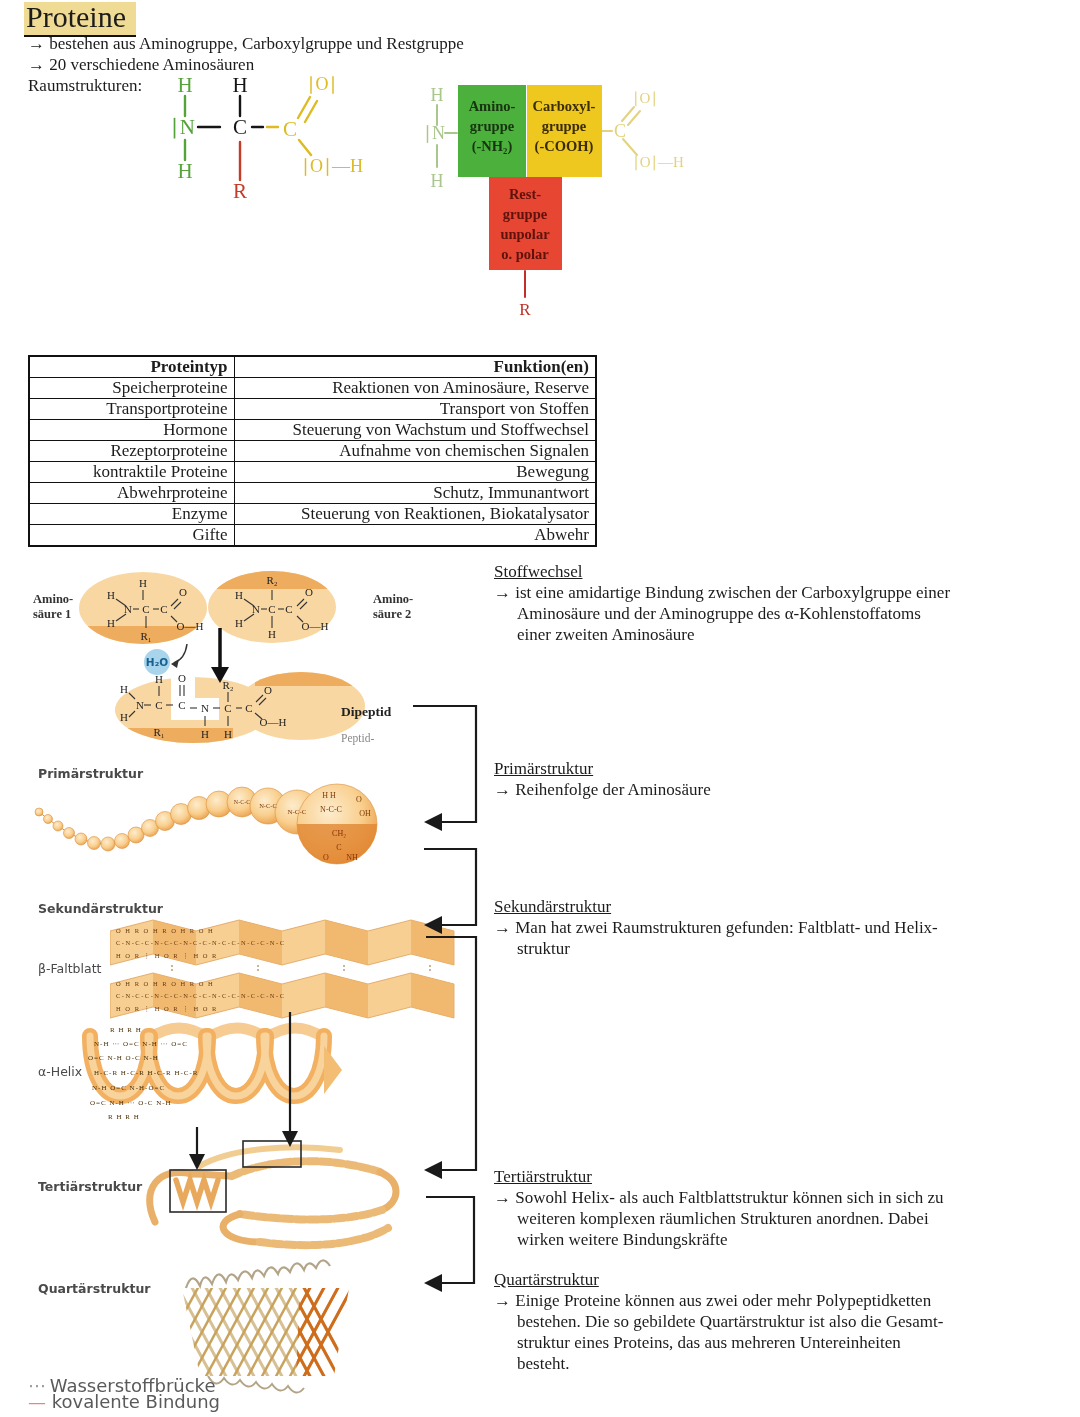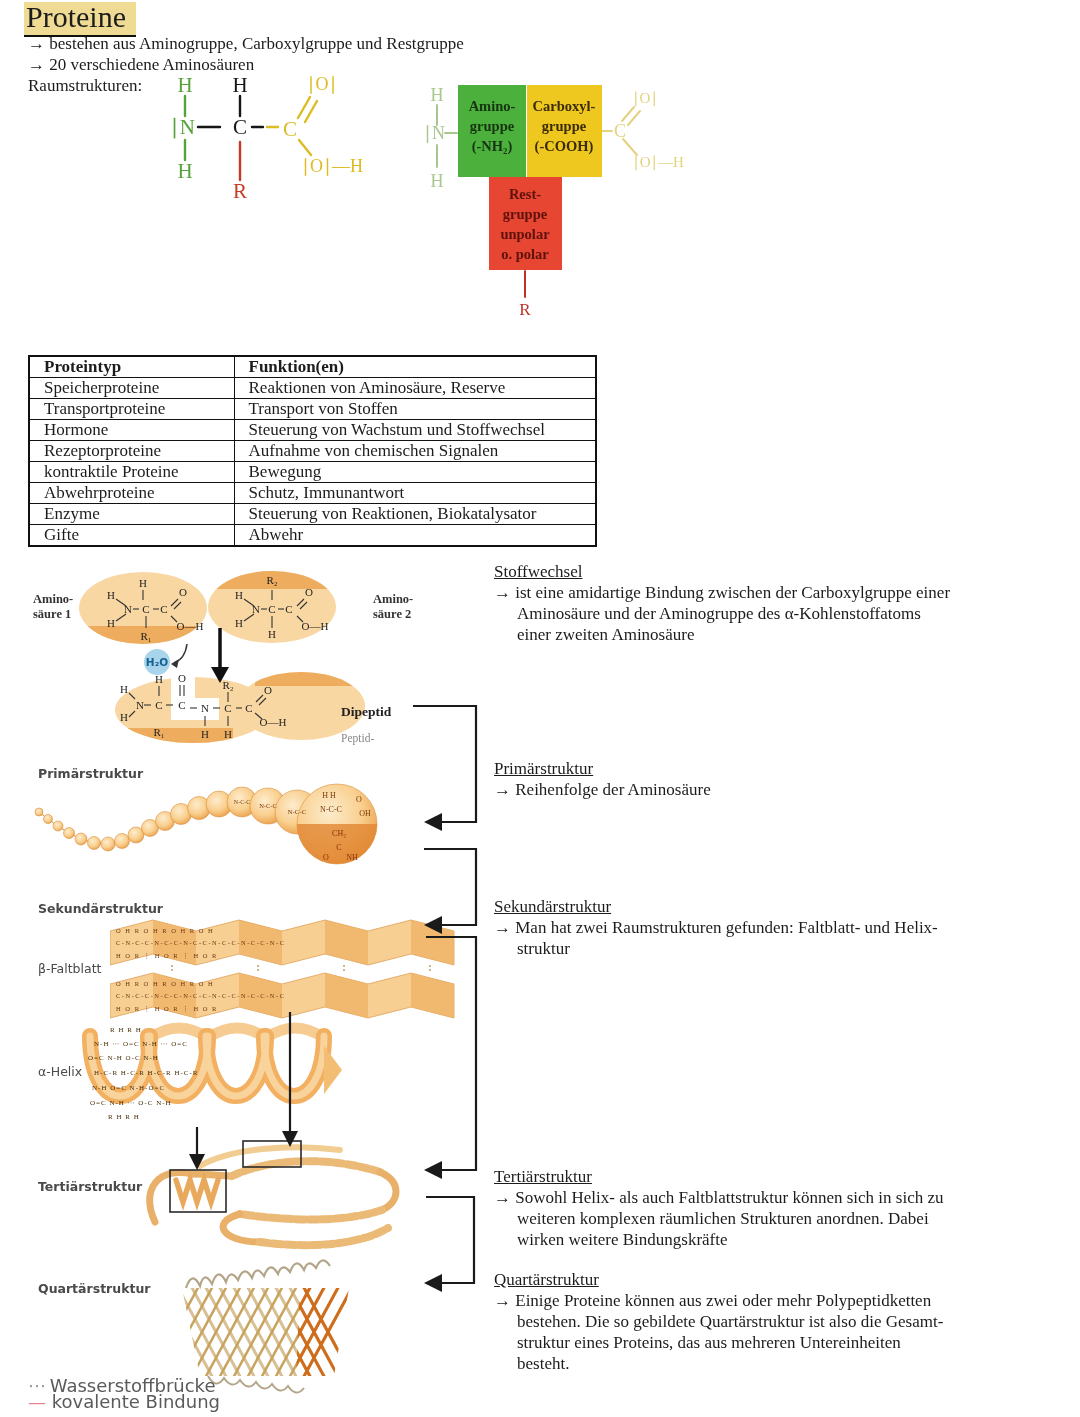--- a/index.html
+++ b/index.html
@@ -5,22 +5,22 @@
   html,body{margin:0;padding:0;background:#e8e8e8;}
   #page{position:relative;width:1080px;height:1417px;background:#ffffff;overflow:hidden;
         font-family:"Liberation Serif", serif;color:#1c1c1c;}
   .abs{position:absolute;}
   .sans{font-family:"DejaVu Sans", sans-serif;}
   .title{font-size:30px;line-height:30px;background:#efdb94;padding:0 10px 3px 2px;
          border-bottom:2.5px solid #111;display:inline-block;}
   .introline{font-size:17px;line-height:20.5px;white-space:nowrap;}
   .sflabel{font-size:17px;}
   table.ptable{border-collapse:collapse;font-size:17px;}
-  table.ptable th, table.ptable td{border:1.6px solid #111;padding:0 14px;height:19px;
-         text-align:left;font-weight:normal;white-space:nowrap;}
+  table.ptable th, table.ptable td{border:1.6px solid #111;padding:0 6px;height:19px;
+         text-align:right;font-weight:normal;white-space:nowrap;}
   table.ptable th{font-weight:bold;}
   table.ptable{border:2.4px solid #111;}
   .sec{font-size:17px;line-height:21px;}
   .sec .hd{text-decoration:underline;white-space:nowrap;}
   .sec .ln{white-space:nowrap;}
   .sec .cont{margin-left:23px;}
   .dlabel{font-family:"DejaVu Sans", sans-serif;font-weight:bold;font-size:12.5px;
           color:#4a4a4a;white-space:nowrap;}
   .legendrow{font-family:"DejaVu Sans", sans-serif;font-size:18px;color:#5a5a5a;
           white-space:nowrap;line-height:16px;margin-top:37px;}

